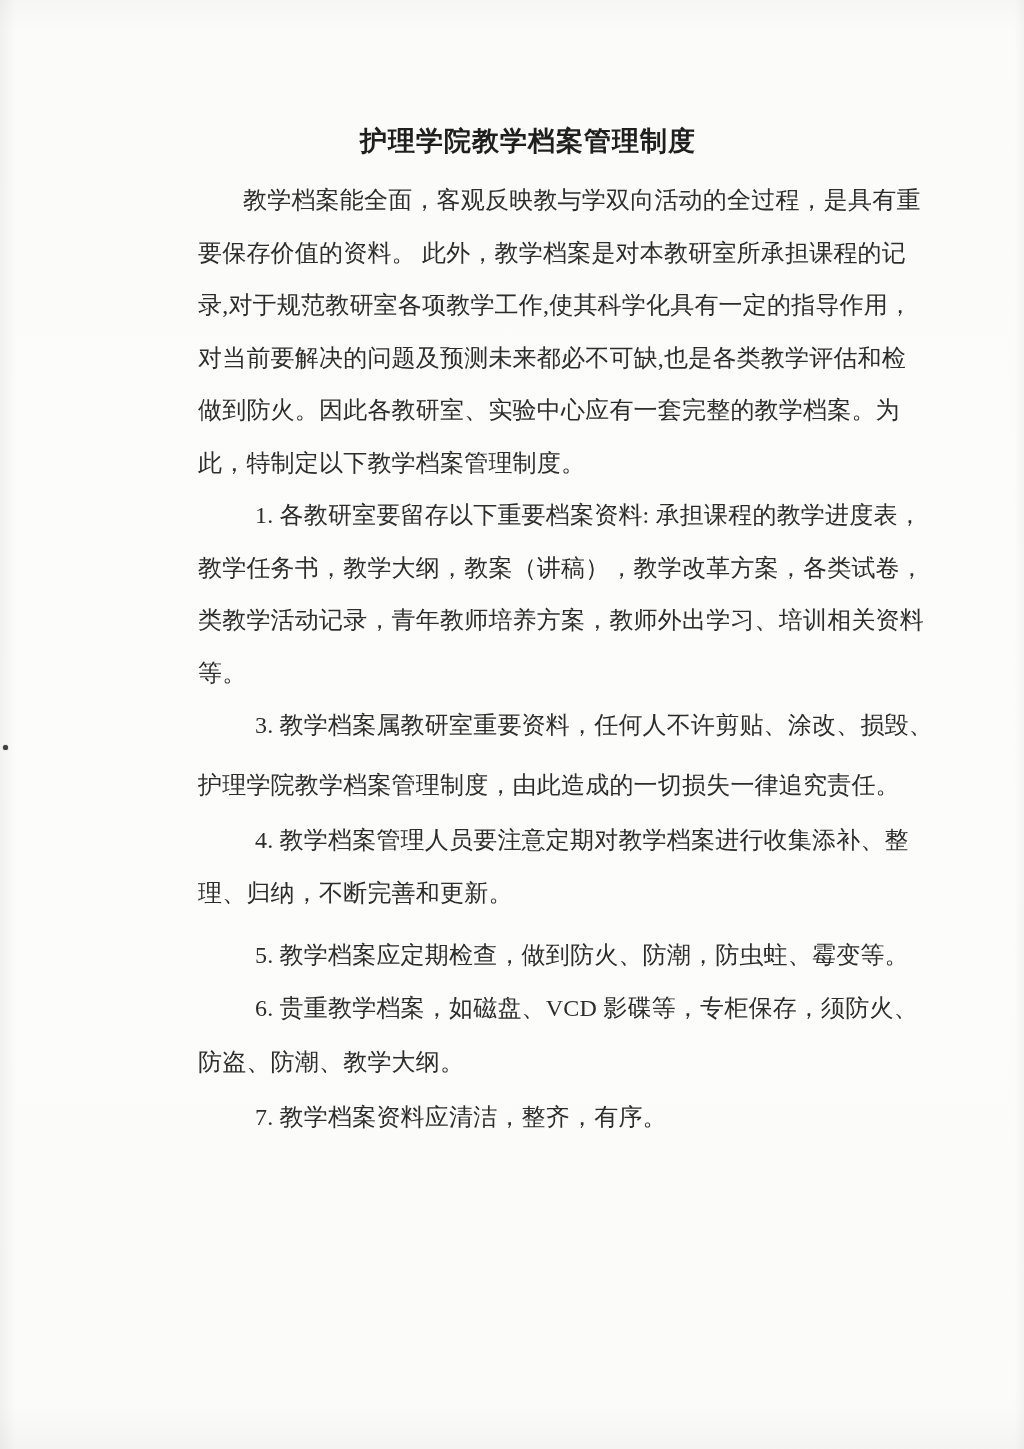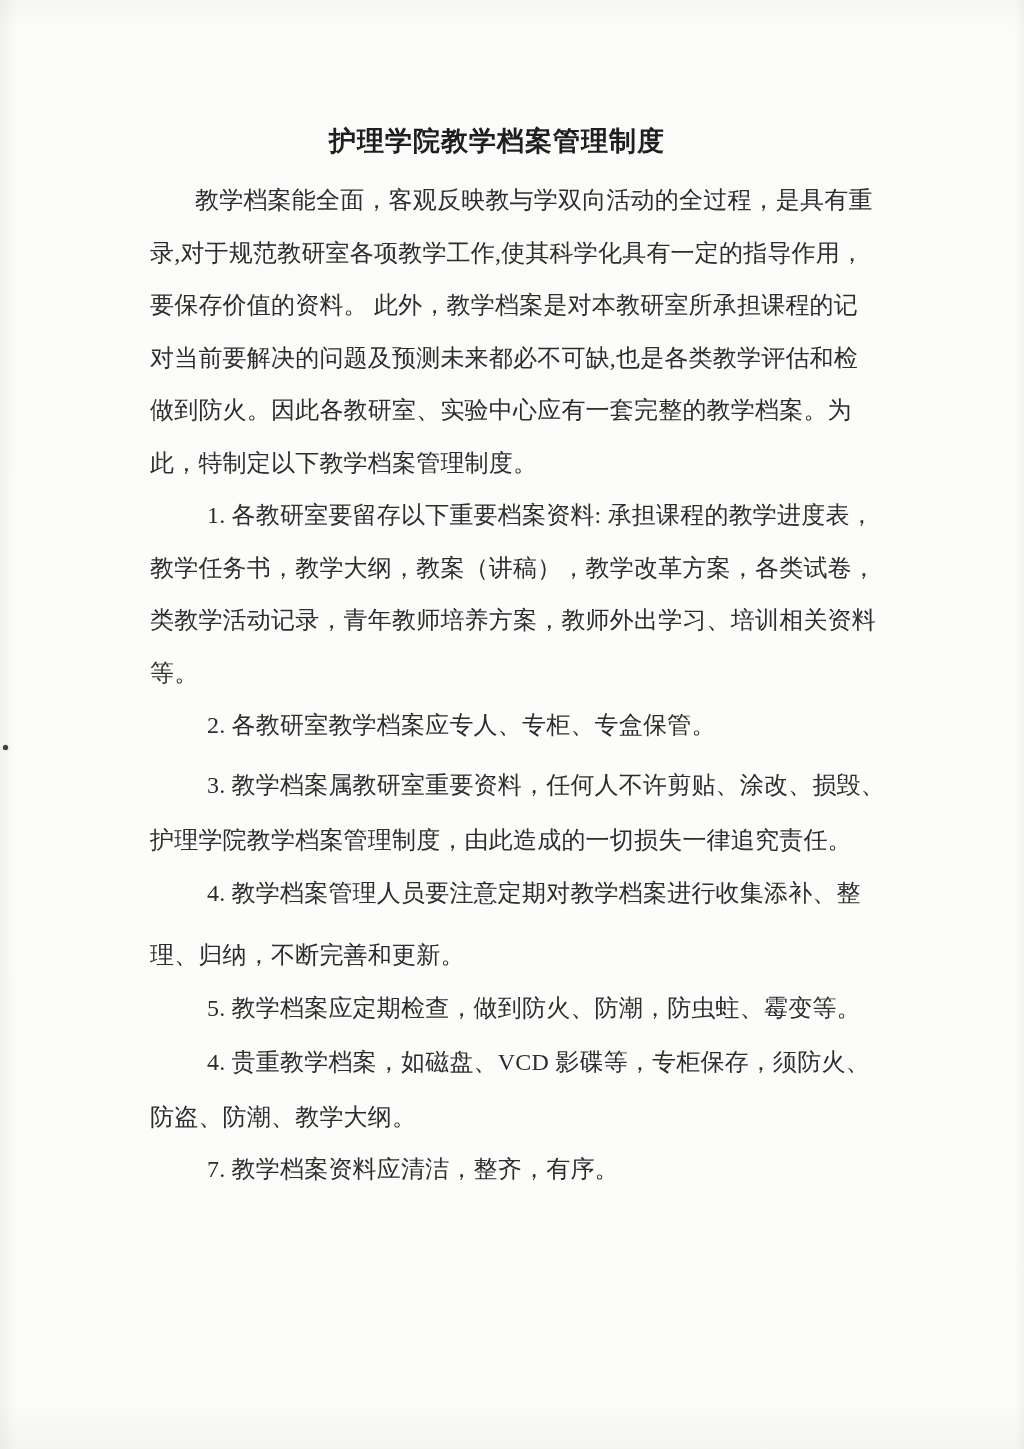--- a/index.html
+++ b/index.html
@@ -31,21 +31,21 @@
     content: '';
     position: absolute;
     right: 0; top: 0; bottom: 0;
     width: 10px;
     background: linear-gradient(270deg, rgba(0,0,0,0.03), rgba(0,0,0,0));
     pointer-events: none;
   }
   .title {
     position: absolute;
     top: 121px;
-    left: 135px;
+    left: 166px;
     width: 724px;
     height: 40px;
     line-height: 40px;
     text-align: center;
     font-size: 27px;
     font-weight: 700;
     letter-spacing: 1px;
     color: #1f1f1f;
     white-space: nowrap;
   }
@@ -55,20 +55,21 @@
     left: 150px;
     width: 740px;
   }
   .line {
     height: 52.5px;
     line-height: 52.5px;
     font-size: 24px;
     color: #2d2d2d;
     letter-spacing: 0.2px;
     white-space: nowrap;
+    margin-left: 48px;
   }
   
   .line:nth-child(12) { margin-top: 7px; }
   .line:nth-child(13) { margin-top: 3px; }
   .line:nth-child(15) { margin-top: 10px; }
   .line:nth-child(17) { margin-top: 2px; }
   .line:nth-child(18) { margin-top: 2px; }
   .ind-par { padding-left: 45px; }
   .ind-num { padding-left: 57px; }
   .speck {
@@ -83,34 +84,33 @@
   }
 </style>
 </head>
 <body>
 
 <div class="page">
   <div class="title">护理学院教学档案管理制度</div>
 
   <div class="body" id="doc-body">
       <div class="line ind-par">教学档案能全面，客观反映教与学双向活动的全过程，是具有重</div>
+      <div class="line">要保存价值的资料。 此外，教学档案是对本教研室所承担课程的记</div>
       <div class="line">录,对于规范教研室各项教学工作,使其科学化具有一定的指导作用，</div>
-      <div class="line">要保存价值的资料。 此外，教学档案是对本教研室所承担课程的记</div>
       <div class="line">对当前要解决的问题及预测未来都必不可缺,也是各类教学评估和检</div>
       <div class="line">做到防火。因此各教研室、实验中心应有一套完整的教学档案。为</div>
       <div class="line">此，特制定以下教学档案管理制度。</div>
       <div class="line ind-num">1. 各教研室要留存以下重要档案资料: 承担课程的教学进度表，</div>
       <div class="line">教学任务书，教学大纲，教案（讲稿），教学改革方案，各类试卷，</div>
       <div class="line">类教学活动记录，青年教师培养方案，教师外出学习、培训相关资料</div>
       <div class="line">等。</div>
-      <div class="line ind-num">2. 各教研室教学档案应专人、专柜、专盒保管。</div>
       <div class="line ind-num">3. 教学档案属教研室重要资料，任何人不许剪贴、涂改、损毁、</div>
       <div class="line">护理学院教学档案管理制度，由此造成的一切损失一律追究责任。</div>
       <div class="line ind-num">4. 教学档案管理人员要注意定期对教学档案进行收集添补、整</div>
       <div class="line">理、归纳，不断完善和更新。</div>
       <div class="line ind-num">5. 教学档案应定期检查，做到防火、防潮，防虫蛀、霉变等。</div>
-      <div class="line ind-num">4. 贵重教学档案，如磁盘、VCD 影碟等，专柜保存，须防火、</div>
+      <div class="line ind-num">6. 贵重教学档案，如磁盘、VCD 影碟等，专柜保存，须防火、</div>
       <div class="line">防盗、防潮、教学大纲。</div>
       <div class="line ind-num">7. 教学档案资料应清洁，整齐，有序。</div>
     </div>
 
   <div class="speck"></div>
 </div>
 
 </body></html>

